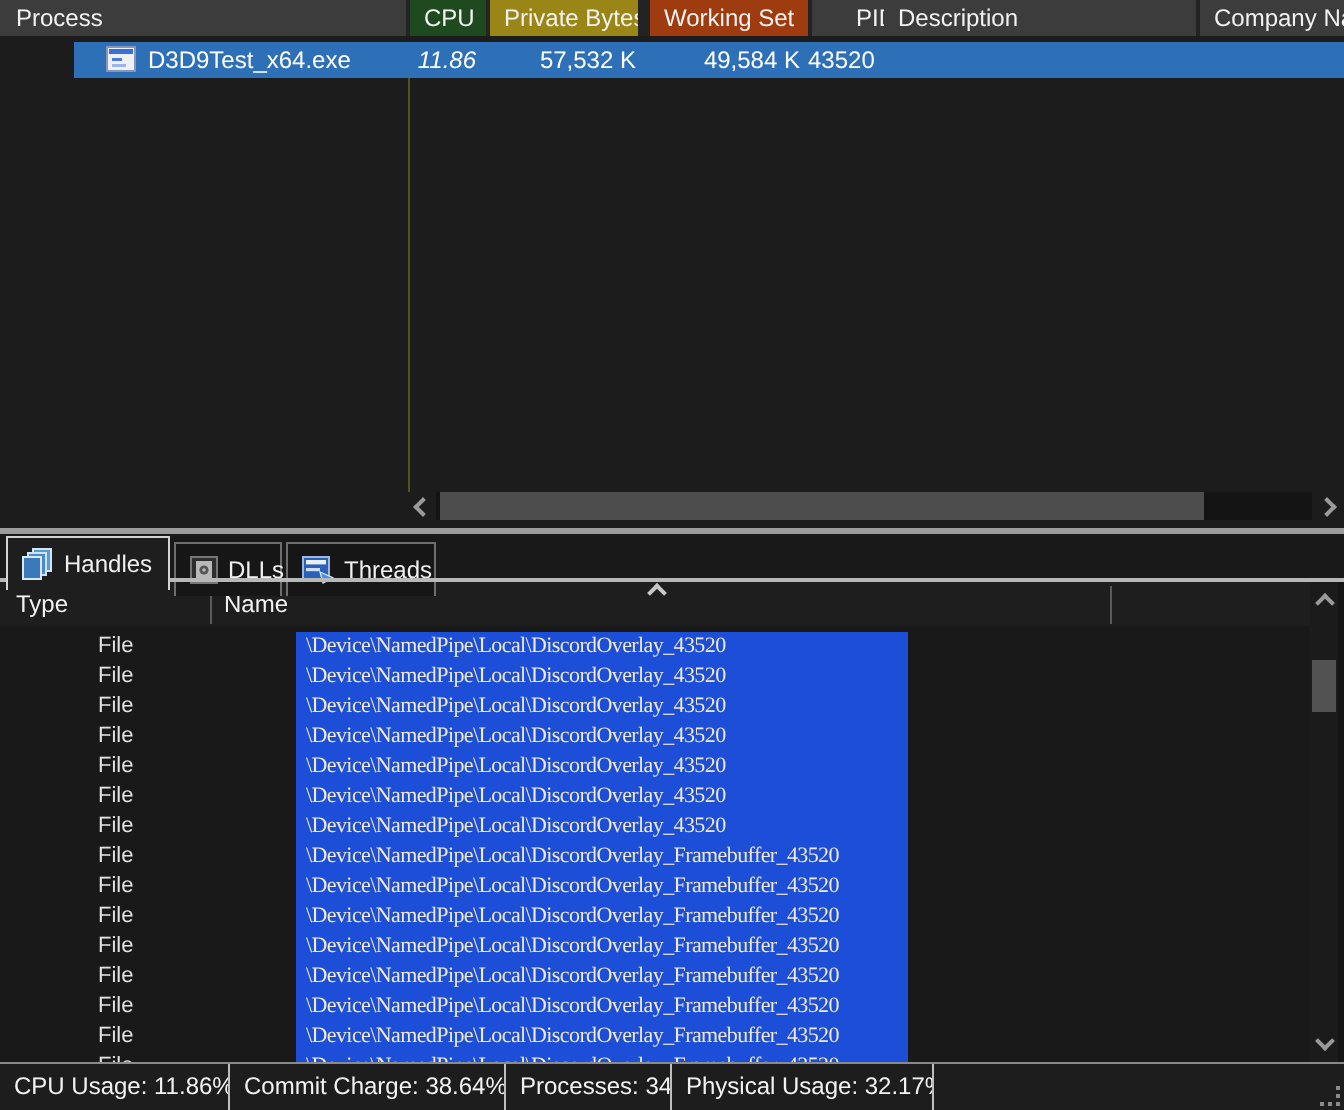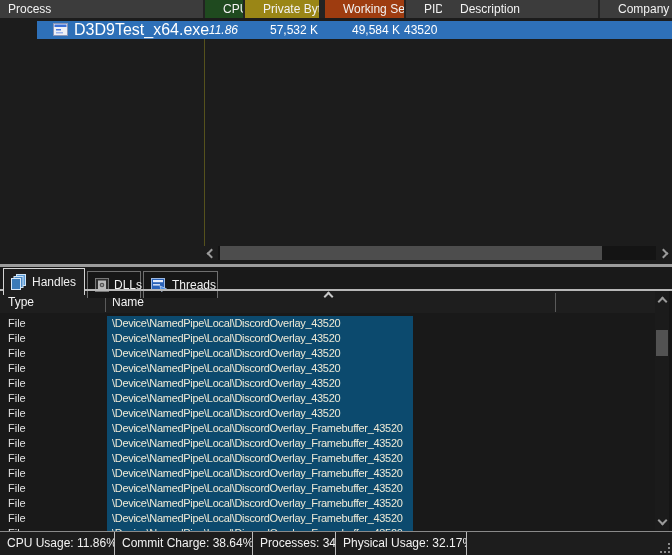--- a/index.html
+++ b/index.html
@@ -1,33 +1,33 @@
 <!DOCTYPE html>
 <html><head>
 <meta charset="utf-8">
 <style>
   html,body{margin:0;padding:0;background:#111;}
   #app{position:relative;width:672px;height:555px;background:#1c1c1c;overflow:hidden;
        font-family:"Liberation Sans",sans-serif;color:#f0f0f0;}
   
   .header-strip{position:absolute;left:0;top:0;width:672px;height:18px;background:#232323;}
   .hc{position:absolute;top:0;height:18px;line-height:18px;font-size:12px;color:#f2f2f2;
-      background:#3c3c3c;box-sizing:border-box;padding:0 18px;white-space:nowrap;overflow:hidden;}
+      background:#3c3c3c;box-sizing:border-box;padding:0 7px;white-space:nowrap;overflow:hidden;}
   .hc-process{left:0;width:203px;padding-left:8px;}
   .hc-cpu{left:205px;width:38px;background:#1f4a1f;text-align:right;}
   .hc-pb{left:245px;width:74px;background:#9a8616;text-align:right;}
   .hc-ws{left:325px;width:79px;background:#9e3c10;text-align:right;}
   .hc-pid{left:406px;width:49px;text-align:right;}
   .hc-desc{left:442px;width:156px;}
   .hc-comp{left:600px;width:72px;}
   
   .prow{position:absolute;top:21px;left:0;width:672px;height:18px;background:#1c1c1c;}
   .prow-sel{position:absolute;left:37px;right:0;top:0;bottom:0;background:#2e70b8;}
   .prow .exe-icon{position:absolute;left:53px;top:2px;width:15px;height:13px;}
-  .pname{position:absolute;left:74px;top:0;height:18px;line-height:18px;font-size:16px;color:#fff;white-space:nowrap;}
+  .pname{position:absolute;left:74px;top:0;height:18px;line-height:18px;font-size:12px;color:#fff;white-space:nowrap;}
   .pv{position:absolute;top:0;height:18px;line-height:18px;font-size:12px;color:#fff;text-align:right;}
   .pv-cpu{left:204px;width:34px;font-style:italic;}
   .pv-pb{left:245px;width:73px;}
   .pv-ws{left:325px;width:75px;}
   .pv-pid{left:404px;width:33px;}
   
   .pane-top{position:absolute;top:39px;left:0;width:672px;height:225px;background:#1c1c1c;}
   .vline{position:absolute;left:204px;top:0;width:1px;height:207px;background:#55511c;}
   
   .hscroll{position:absolute;top:246px;left:204px;width:466px;height:14px;background:#141414;z-index:2;}
@@ -52,24 +52,24 @@
   
   .lheader{position:absolute;top:291px;left:0;width:672px;height:22px;background:#1e1e1e;}
   .lh-label{position:absolute;top:0;height:22px;line-height:22px;font-size:12px;color:#f2f2f2;}
   .lh-type{left:8px;width:90px;} .lh-name{left:112px;width:200px;}
   .lh-sep{position:absolute;top:2px;width:1px;height:19px;background:#5a5a5a;}
   .lh-sep1{left:105px;} .lh-sep2{left:555px;}
   .sortcaret{position:absolute;left:325px;top:2px;}
   .sortcaret .chev{border-color:#c8c8c8;}
   
   .rows{position:absolute;top:313px;left:0;width:655px;height:218px;background:#191919;overflow:hidden;box-sizing:border-box;padding-top:3px;}
-  .hrow{position:relative;height:15px;font-size:11px;line-height:15px;}
+  .hrow{position:relative;height:15px;font-size:11px;line-height:15px;margin-left:41px;}
   .htype{position:absolute;left:8px;color:#e2e2e2;white-space:nowrap;}
-  .hname{position:absolute;left:107px;top:0;width:306px;height:15px;background:#0c4a6e;color:#efead6;
-         padding-left:5px;box-sizing:border-box;white-space:nowrap;overflow:hidden;letter-spacing:-0.3px;}
+  .hname{position:absolute;left:107px;top:0;width:306px;height:15px;background:#1d4ed8;color:#efead6;
+         padding-left:5px;box-sizing:border-box;white-space:nowrap;overflow:hidden;letter-spacing:-0.3px;font-family:Liberation Serif, serif;}
   
   .vscroll{position:absolute;top:291px;left:655px;width:14px;height:240px;background:#1b1b1b;z-index:3;}
   .vs-btn{position:absolute;left:0;width:14px;height:14px;display:flex;align-items:center;justify-content:center;}
   .vs-up{top:3px;} .vs-down{bottom:4px;}
   .vs-thumb{position:absolute;left:1px;top:39px;width:12px;height:26px;background:#525252;}
   .right-edge{position:absolute;top:291px;left:669px;width:3px;height:240px;background:#151515;}
   
   .status{position:absolute;top:531px;left:0;width:672px;height:24px;background:#1d1d1d;
           border-top:1px solid #8a8a8a;box-sizing:border-box;z-index:4;}
   .seg{position:absolute;top:0;height:23px;line-height:22px;font-size:12px;color:#f2f2f2;

